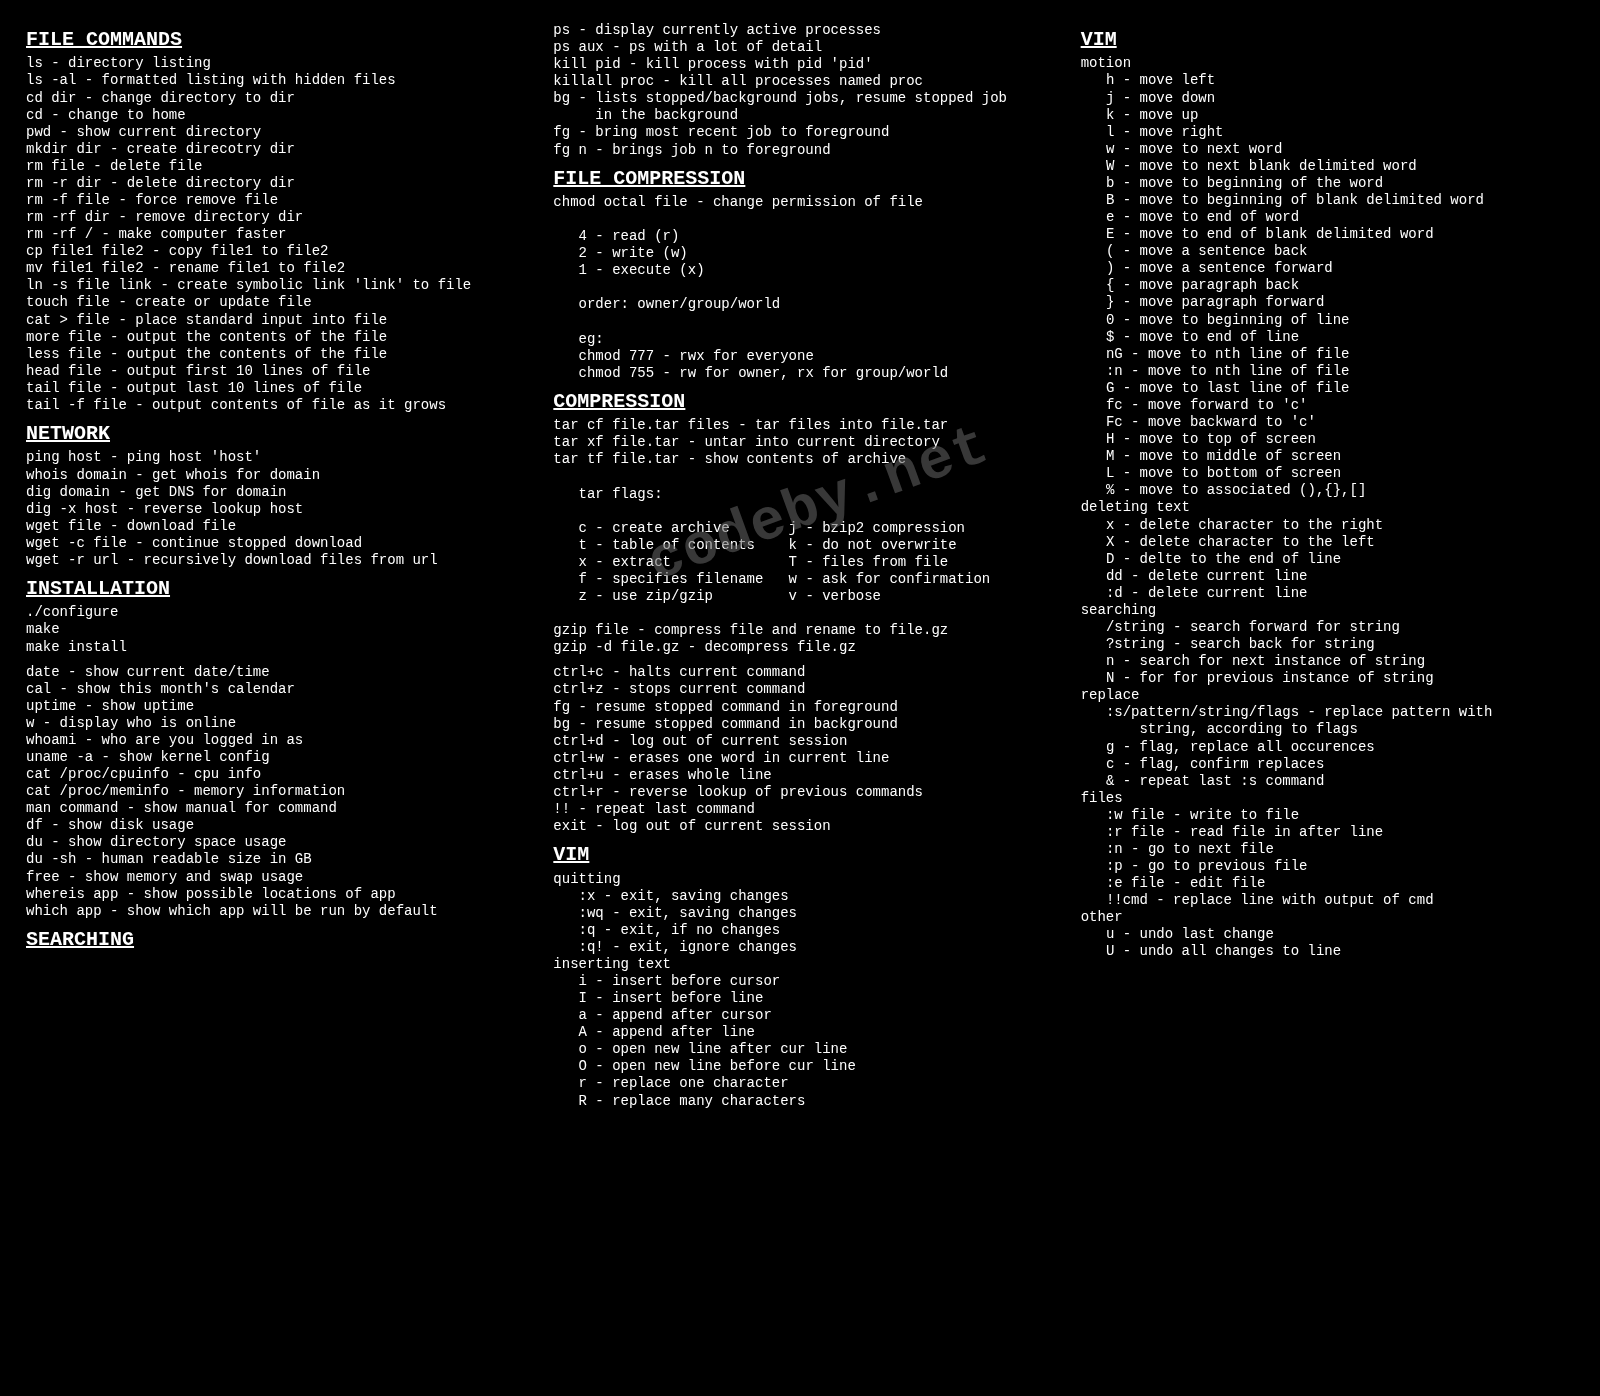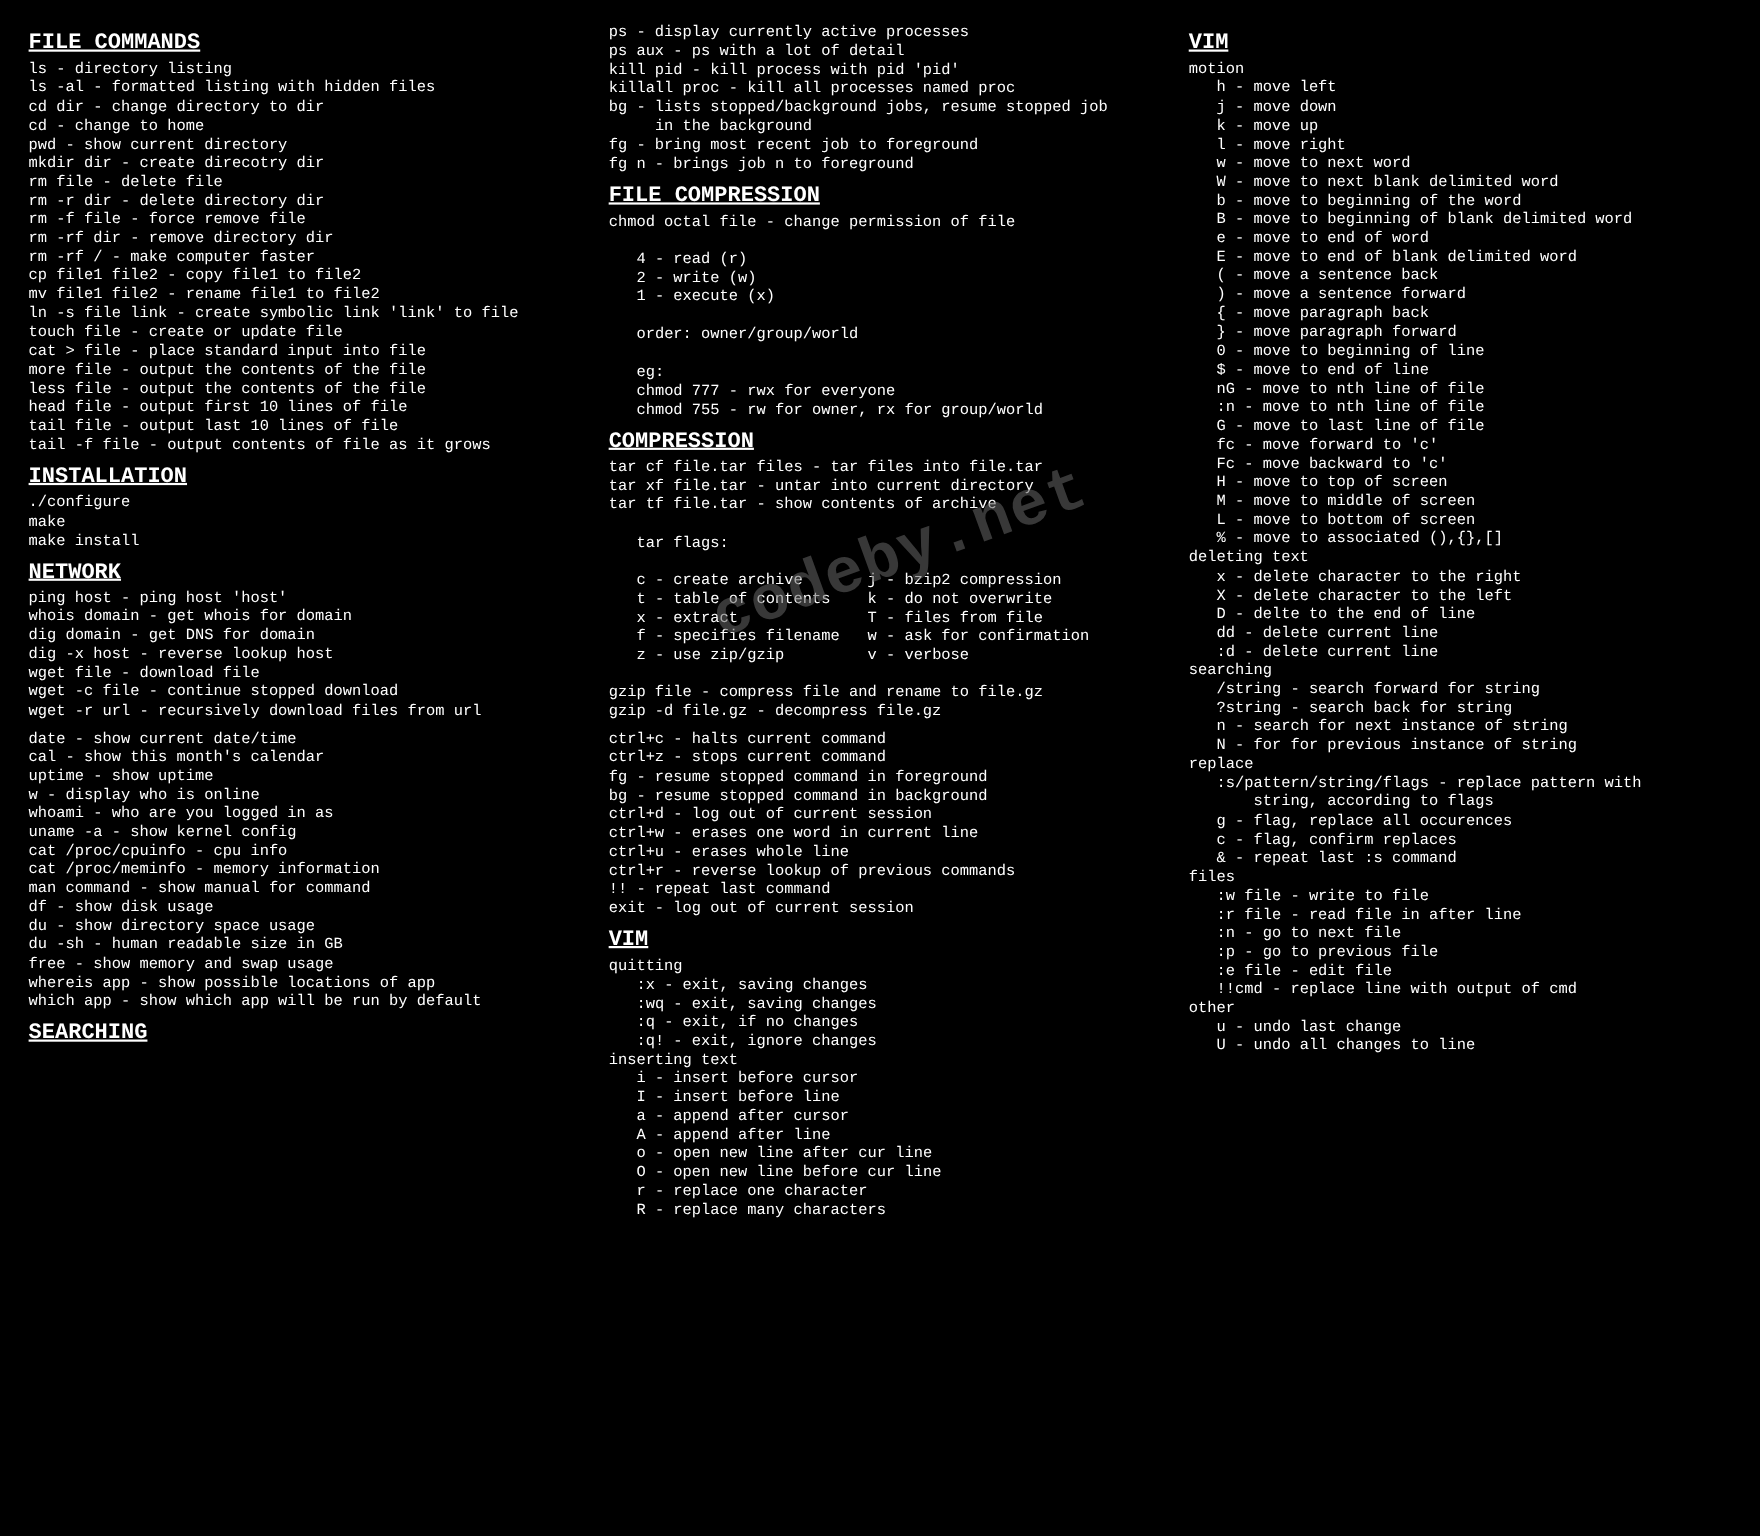--- a/index.html
+++ b/index.html
@@ -42,34 +42,34 @@
 ln -s file link - create symbolic link 'link' to file
 touch file - create or update file
 cat &gt; file - place standard input into file
 more file - output the contents of the file
 less file - output the contents of the file
 head file - output first 10 lines of file
 tail file - output last 10 lines of file
 tail -f file - output contents of file as it grows</div>
     </div>
     <div class="section">
-      <div class="heading">INSTALLATION</div>
-      <div class="block">./configure
-make
-make install</div>
-    </div>
-    <div class="section">
       <div class="heading">NETWORK</div>
       <div class="block">ping host - ping host 'host'
 whois domain - get whois for domain
 dig domain - get DNS for domain
 dig -x host - reverse lookup host
 wget file - download file
 wget -c file - continue stopped download
 wget -r url - recursively download files from url</div>
+    </div>
+    <div class="section">
+      <div class="heading">INSTALLATION</div>
+      <div class="block">./configure
+make
+make install</div>
     </div>
     <div class="section">
       <div class="block">date - show current date/time
 cal - show this month's calendar
 uptime - show uptime
 w - display who is online
 whoami - who are you logged in as
 uname -a - show kernel config
 cat /proc/cpuinfo - cpu info
 cat /proc/meminfo - memory information

